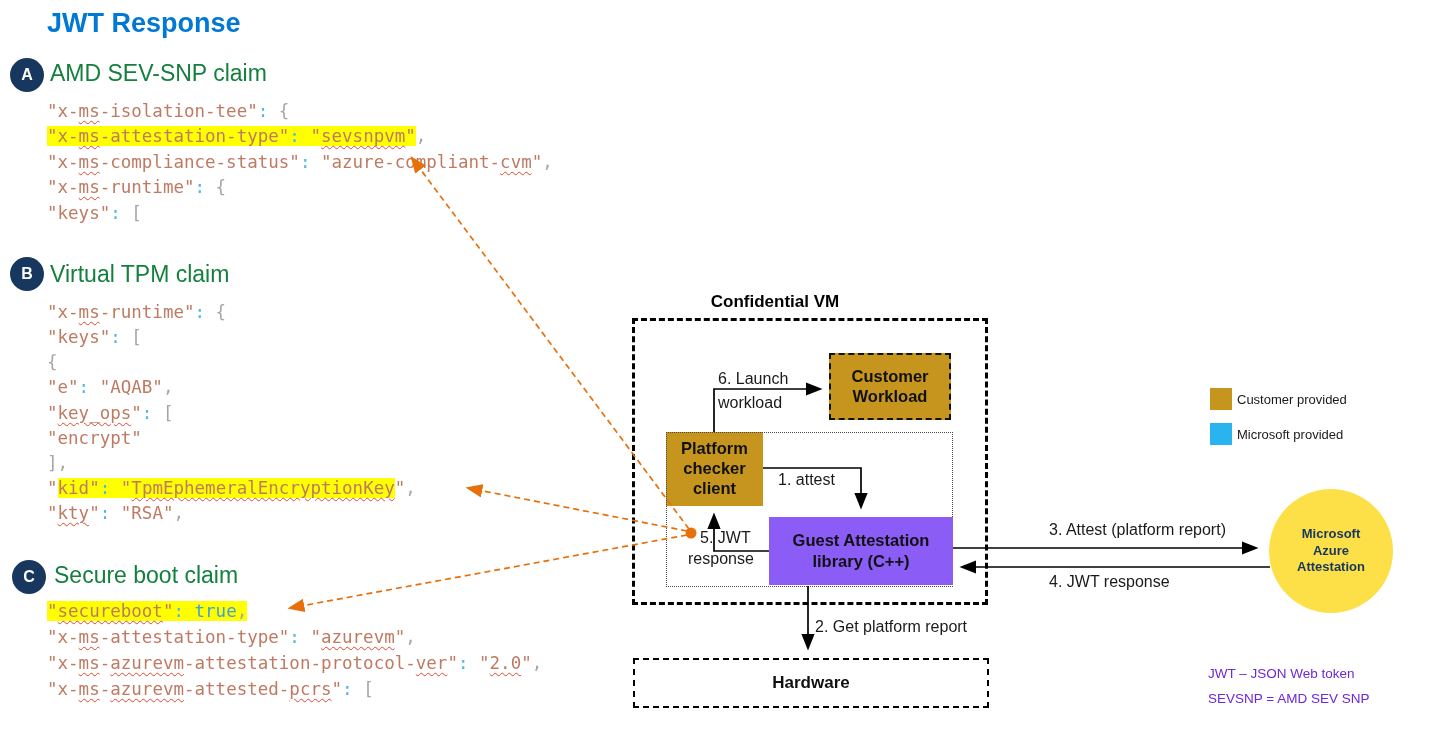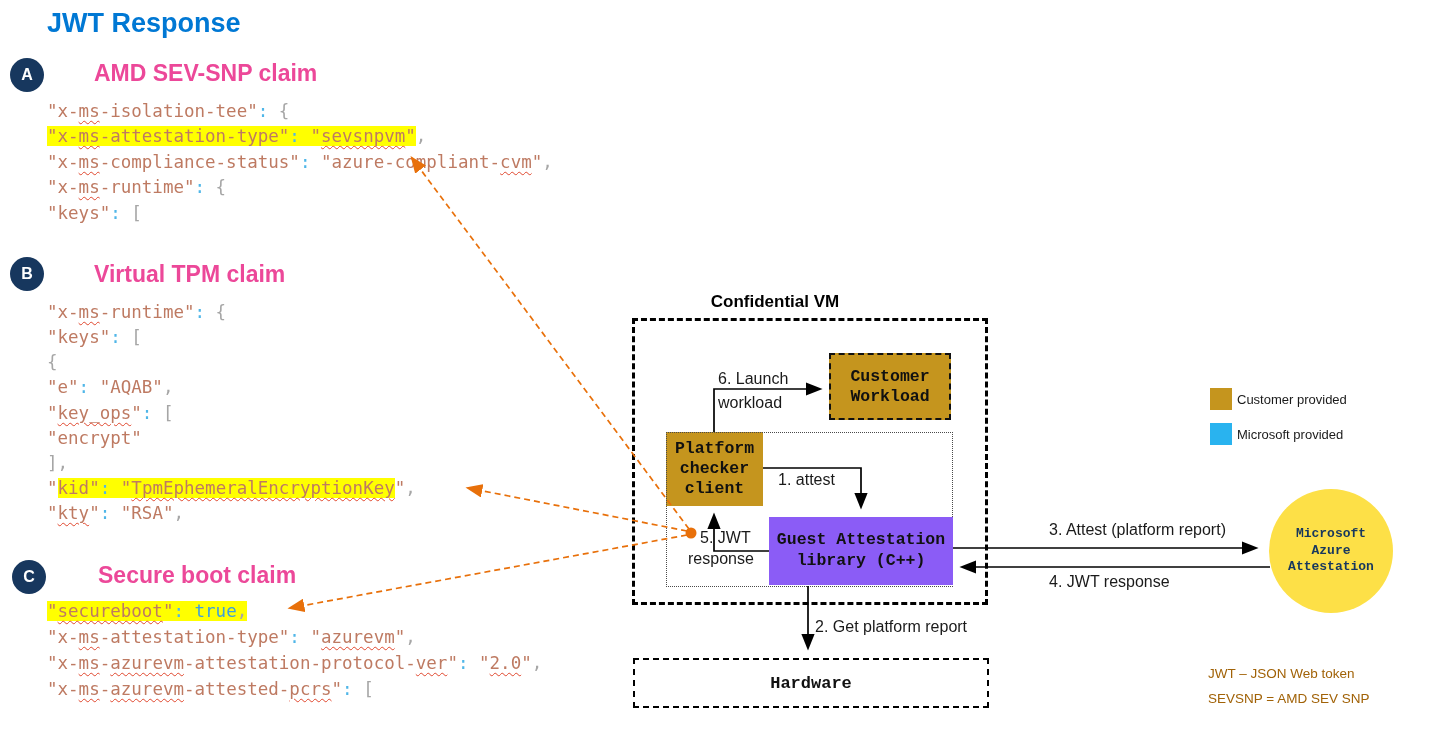--- a/index.html
+++ b/index.html
@@ -4,21 +4,21 @@
 <style>
   html,body{margin:0;padding:0;background:#fff;}
   #stage{position:relative;width:1440px;height:735px;background:#fff;overflow:hidden;
          font-family:"Liberation Sans",sans-serif;}
 
   
   .page-title{position:absolute;left:47px;top:8px;font-size:27px;font-weight:bold;color:#0078D4;}
   .badge{position:absolute;width:34px;height:34px;border-radius:50%;background:#17375E;color:#fff;
          font-size:16px;font-weight:bold;display:flex;align-items:center;justify-content:center;}
   .badge-a{left:10px;top:58px}.badge-b{left:10px;top:257px}.badge-c{left:12px;top:560px}
-  .sec-heading{position:absolute;font-size:23px;font-weight:bold;color:#ec4899;white-space:nowrap;margin-left:44px;}
+  .sec-heading{position:absolute;font-size:23px;font-weight:normal;color:#15803d;white-space:nowrap;}
   .head-a{left:50px;top:60px}.head-b{left:50px;top:261px}.head-c{left:54px;top:562px}
 
   .code{position:absolute;left:47px;font-family:"DejaVu Sans Mono",monospace;font-size:17.5px;
         white-space:pre;color:#BE7A62;}
   .code-a{top:99px}.code-b{top:300px}.code-c{top:598px}
   .code-a .code-line{height:25.4px;line-height:25.4px;}
   .code-b .code-line{height:25.15px;line-height:25.15px;}
   .code-c .code-line{height:26px;line-height:26px;}
   .tk-key{color:#BE7A62;}
   .tk-punc{color:#A6A6A6;}
@@ -28,21 +28,21 @@
   .sq{text-decoration-line:underline;text-decoration-style:wavy;text-decoration-color:#E0472E;
       text-decoration-thickness:1px;text-underline-offset:3px;}
 
   
   .abs{position:absolute;}
   .dbox{position:absolute;box-sizing:border-box;}
   .vm-outer{left:632px;top:318px;width:356px;height:287px;border:3px dashed #000;}
   .vm-label{left:660px;top:292px;width:230px;text-align:center;font-size:17px;font-weight:bold;color:#000;}
   .inner-dotted{left:666px;top:432px;width:287px;height:155px;border:1.5px dotted #4a4a4a;}
   .node{position:absolute;box-sizing:border-box;display:flex;align-items:center;justify-content:center;
-        text-align:center;font-weight:bold;color:#111;font-family:Liberation Mono, monospace;}
+        text-align:center;font-weight:bold;color:#111;}
   .customer-workload{left:829px;top:353px;width:122px;height:67px;background:#C5951E;
         border:2px dashed #111;font-size:16.5px;line-height:1.2;}
   .platform-checker{left:666px;top:432px;width:97px;height:74px;background:#C5951E;
         font-size:16.5px;line-height:1.2;padding:16px 6px;}
   .guest-attestation{left:769px;top:517px;width:184px;height:68px;background:#8b5cf6;
         font-size:16.5px;line-height:1.25;}
   .hardware{left:633px;top:658px;width:356px;height:50px;border:2.5px dashed #000;font-size:17px;}
   .maa-circle{left:1269px;top:489px;width:124px;height:124px;border-radius:50%;background:#fde047;
         color:#17375E;font-size:13px;line-height:1.3;padding:0 22px;}
 
@@ -54,21 +54,21 @@
   .l-step2{left:815px;top:618px}
   .l-step3{left:1049px;top:521px}
   .l-step4{left:1049px;top:573px}
 
   
   .legend-row{position:absolute;display:flex;align-items:center;gap:5px;}
   .legend-1{left:1210px;top:388px}.legend-2{left:1210px;top:423px}
   .swatch{width:22px;height:22px;}
   .sw-gold{background:#C5951E;}.sw-cyan{background:#29B3EF;}
   .legend-text{font-size:13px;color:#1a1a1a;}
-  .footnote{position:absolute;font-size:13.5px;color:#a16207;}
+  .footnote{position:absolute;font-size:13.5px;color:#6d28d9;}
   .fn-1{left:1208px;top:666px}.fn-2{left:1208px;top:691px}
 
   svg.overlay{position:absolute;left:0;top:0;width:1440px;height:735px;pointer-events:none;}
 </style>
 </head>
 <body>
 
 <div id="stage">
 
   <div class="page-title">JWT Response</div>

